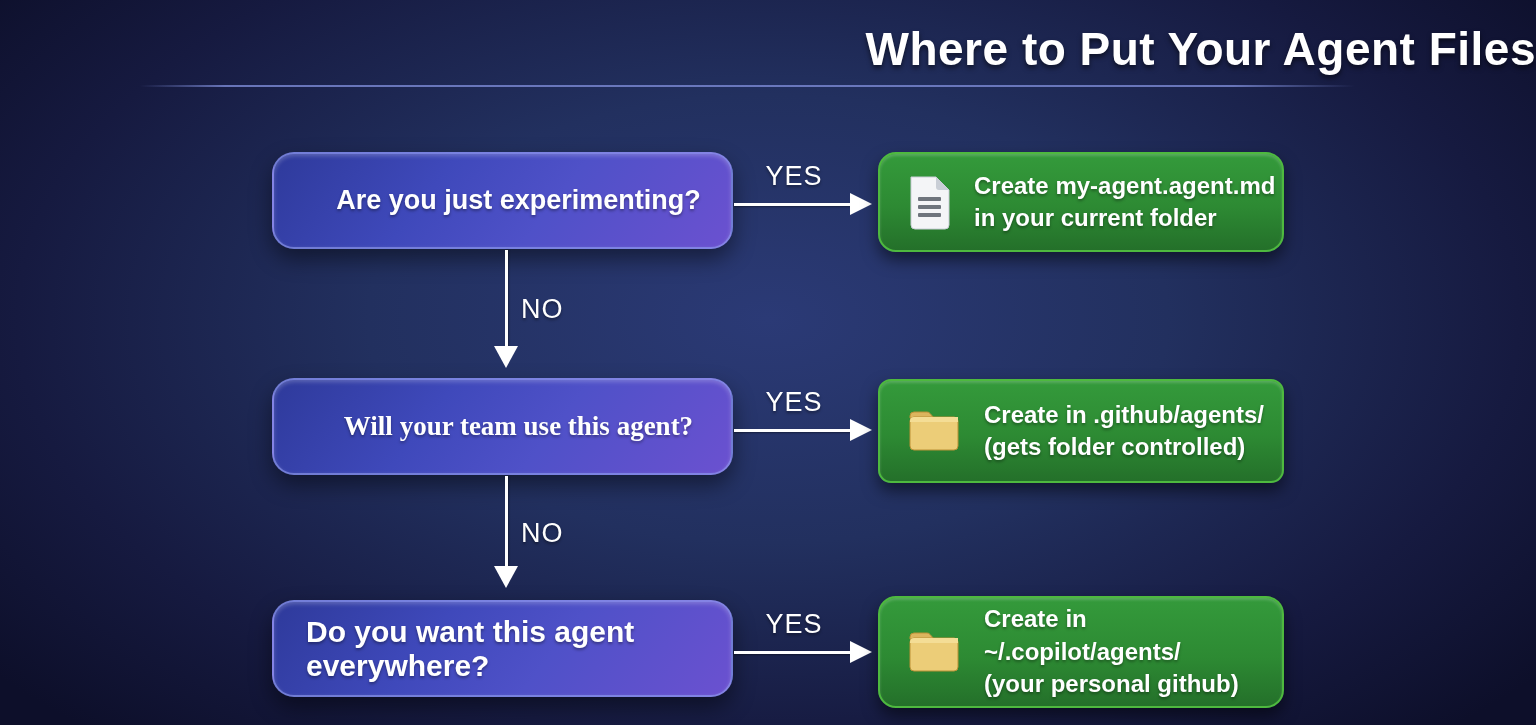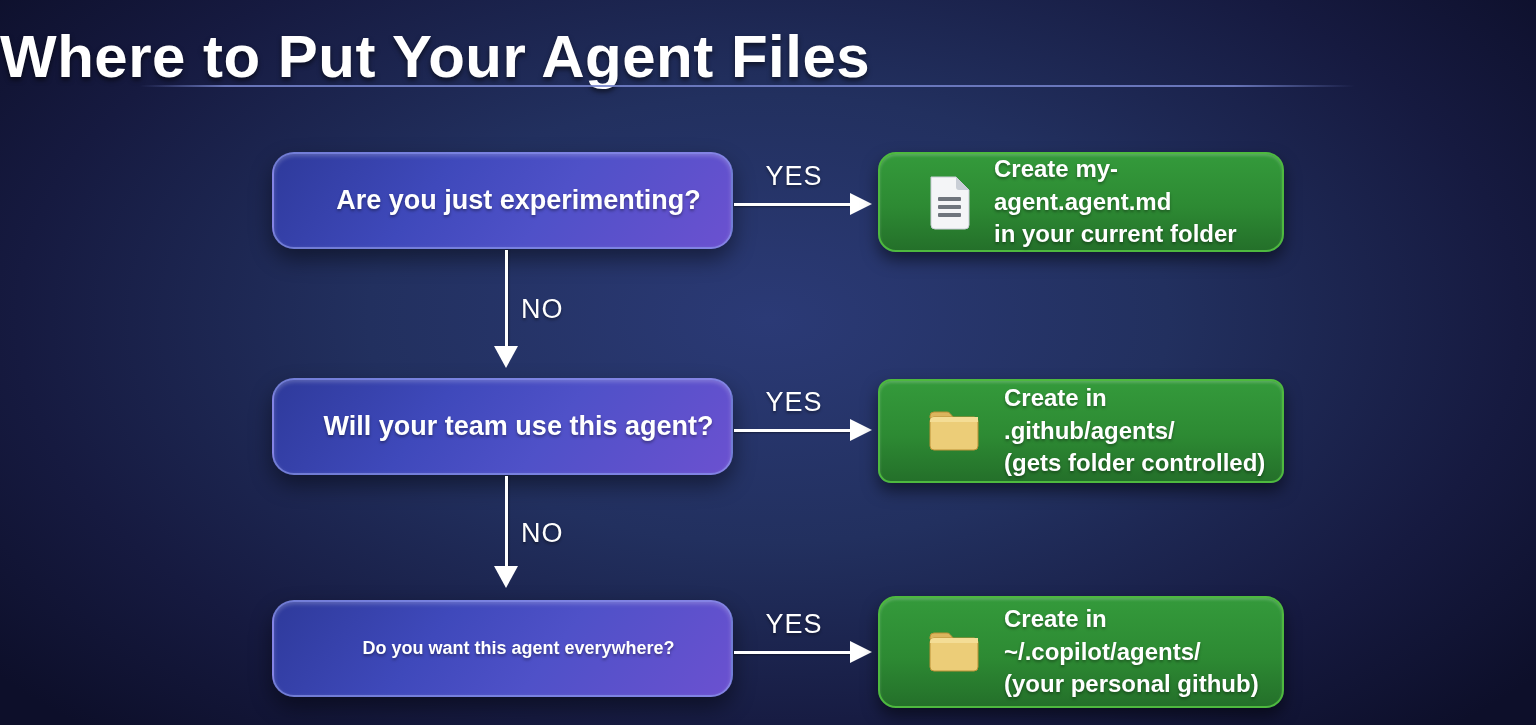--- a/index.html
+++ b/index.html
@@ -13,23 +13,23 @@
     width: 1536px;
     height: 725px;
     background:
       radial-gradient(ellipse 1000px 560px at 50% 44%,
         #2b3a76 0%, #22305f 40%, #161a40 75%, #0d0f2a 100%);
     overflow: hidden;
   }
   .title {
     position: absolute;
     top: 22px; left: 0; width: 100%;
-    text-align: left;
-    color: #ffffff;
-    font-size: 60px;
+    text-align: right;
+    color: #ffffff;
+    font-size: 46px;
     font-weight: bold;
     letter-spacing: 0.5px;
     text-shadow: 0 3px 5px rgba(0,0,0,0.55);
   }
   .divider {
     position: absolute;
     top: 85px; left: 140px; width: 1215px; height: 2px;
     background: linear-gradient(90deg,
       rgba(110,125,195,0) 0%,
       rgba(118,132,205,0.85) 7%,
@@ -56,21 +56,20 @@
   }
   .rbox {
     position: absolute;
     left: 878px; width: 406px;
     border-radius: 18px;
     background: linear-gradient(180deg, #349a3b 0%, #2d8a33 55%, #24702a 100%);
     border: 2px solid #4eb93f;
     box-shadow: 0 8px 16px rgba(0,0,0,0.5), inset 0 2px 3px rgba(255,255,255,0.18);
     display: flex;
     align-items: center;
-    padding-left: 20px;
   }
   .rbox .icon-wrap {
     flex: 0 0 auto;
     margin-left: 26px;
     margin-right: 22px;
     display: flex;
     align-items: center;
   }
   .rbox .rtext {
     color: #ffffff;
@@ -161,21 +160,21 @@
       <div>Create my-agent.agent.md</div>
       <div>in your current folder</div>
     </div>
   </div>
   <div class="no-wrap" style="left:505px; top:250px;">
     <div class="v-line" style="height:98px;"></div>
     <div class="v-head" style="top:96px;"></div>
     <div class="no-label" style="top:44px;">NO</div>
   </div>
 
-  <div class="qbox" style="top:378px;">
+  <div class="qbox" style="top:378px;font-family:Liberation Serif, serif;">
     <span>Will your team use this agent?</span>
   </div>
   <div class="yes-wrap" style="left:734px; top:429px;">
     <div class="yes-label">YES</div>
     <div class="h-line" style="width:118px;"></div>
     <div class="h-head" style="left:116px;"></div>
   </div>
   <div class="rbox" style="top:379px; height:104px;border-radius:13px;">
     <div class="icon-wrap">
       <svg width="56" height="46" viewBox="0 0 56 46">
@@ -189,21 +188,21 @@
       <div>(gets folder controlled)</div>
     </div>
   </div>
   <div class="no-wrap" style="left:505px; top:476px;">
     <div class="v-line" style="height:92px;"></div>
     <div class="v-head" style="top:90px;"></div>
     <div class="no-label" style="top:42px;">NO</div>
   </div>
 
   <div class="qbox" style="top:600px;">
-    <span style="font-size:18px;">Do you want this agent everywhere?</span>
+    <span style="font-size:30px;">Do you want this agent everywhere?</span>
   </div>
   <div class="yes-wrap" style="left:734px; top:651px;">
     <div class="yes-label">YES</div>
     <div class="h-line" style="width:118px;"></div>
     <div class="h-head" style="left:116px;"></div>
   </div>
   <div class="rbox" style="top:596px; height:112px;">
     <div class="icon-wrap">
       <svg width="56" height="46" viewBox="0 0 56 46">
         <path d="M4 8 a4 4 0 0 1 4 -4 h13 a4 4 0 0 1 3 1.4 L28 10 H4 z" fill="#dcb55e" stroke="#bb9137" stroke-width="1"></path>

